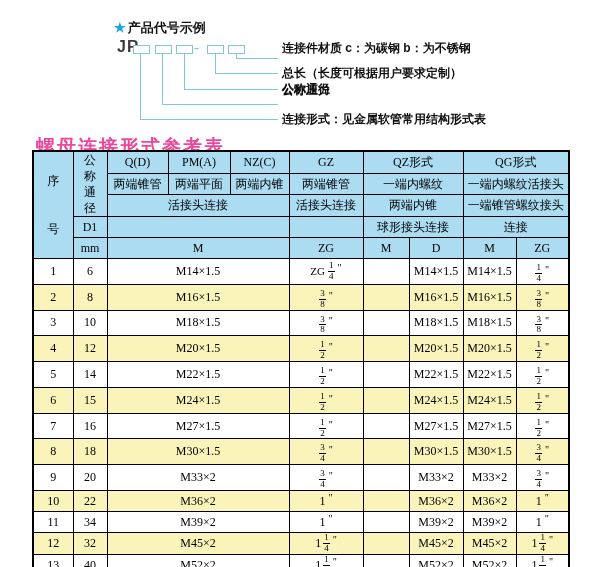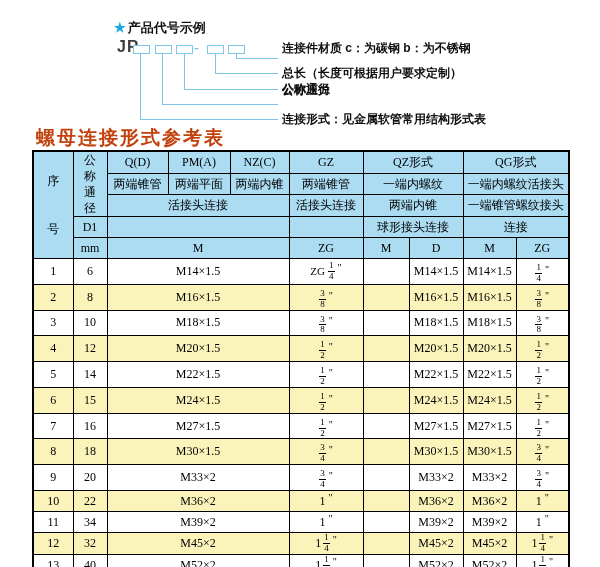--- a/index.html
+++ b/index.html
@@ -12,22 +12,22 @@
   .star{color:#17a7e0;font-size:13px;font-weight:bold;margin-right:2px;}
   .diag-title{font-size:13px;font-weight:bold;color:#111;font-family:"Liberation Sans",sans-serif;}
   .code-prefix{font-size:16px;font-weight:bold;color:#3c3c3c;font-family:"Liberation Sans",sans-serif;letter-spacing:1px;}
   .code-box{position:absolute;width:15px;height:7px;border:1px solid #7cc7e5;background:#fff;}
   .code-dash{position:absolute;color:#7cc7e5;font-weight:bold;font-size:15px;line-height:10px;}
   .vline{position:absolute;width:1px;background:#7cc7e5;}
   .hline{position:absolute;height:1px;background:#7cc7e5;}
   .diag-label{position:absolute;font-size:12px;font-weight:bold;color:#111;
     font-family:"Liberation Sans",sans-serif;white-space:nowrap;line-height:13px;}
   
-  .tbl-title{position:absolute;left:36px;top:125px;font-size:19px;font-weight:bold;
-    letter-spacing:2px;color:#c2410c;font-family:"DejaVu Serif",serif;}
+  .tbl-title{position:absolute;left:36px;top:134px;font-size:19px;font-weight:bold;
+    letter-spacing:2px;color:#ec4899;font-family:"DejaVu Serif",serif;}
   
   table.ref{position:absolute;left:32px;top:150px;width:536px;border-collapse:collapse;
     table-layout:fixed;border:2px solid #000;}
   .ref th,.ref td{border:1px solid #000;padding:0 1px;height:20px;text-align:center;
     vertical-align:middle;font-size:12px;font-weight:normal;overflow:hidden;}
   .ref th{background:#abdcf2;}
   .ref td{background:#ffffff;}
   .ref tr.alt td{background:#faf3ba;}
   .vt{width:14px;margin:0 auto;word-break:break-all;line-height:16px;}
   .vt2{width:14px;margin:0 auto;word-break:break-all;line-height:48px;}

